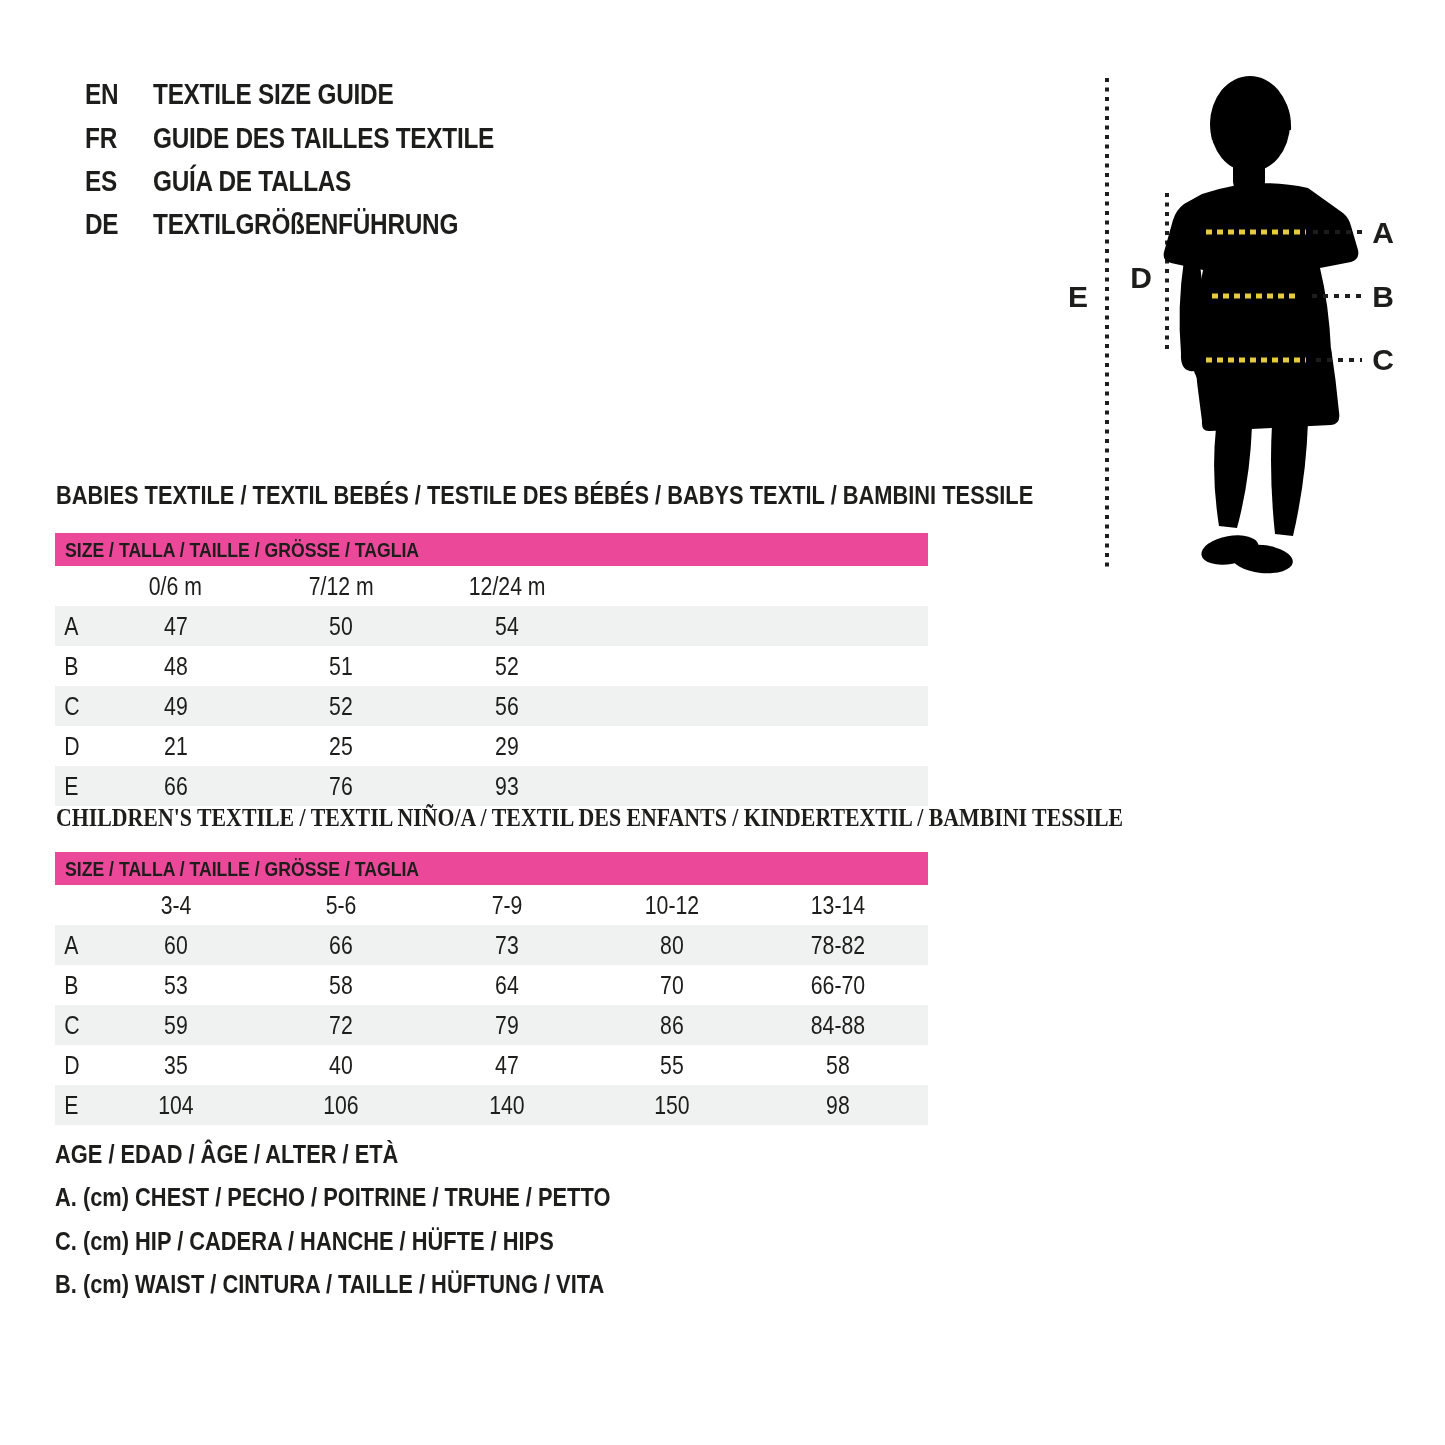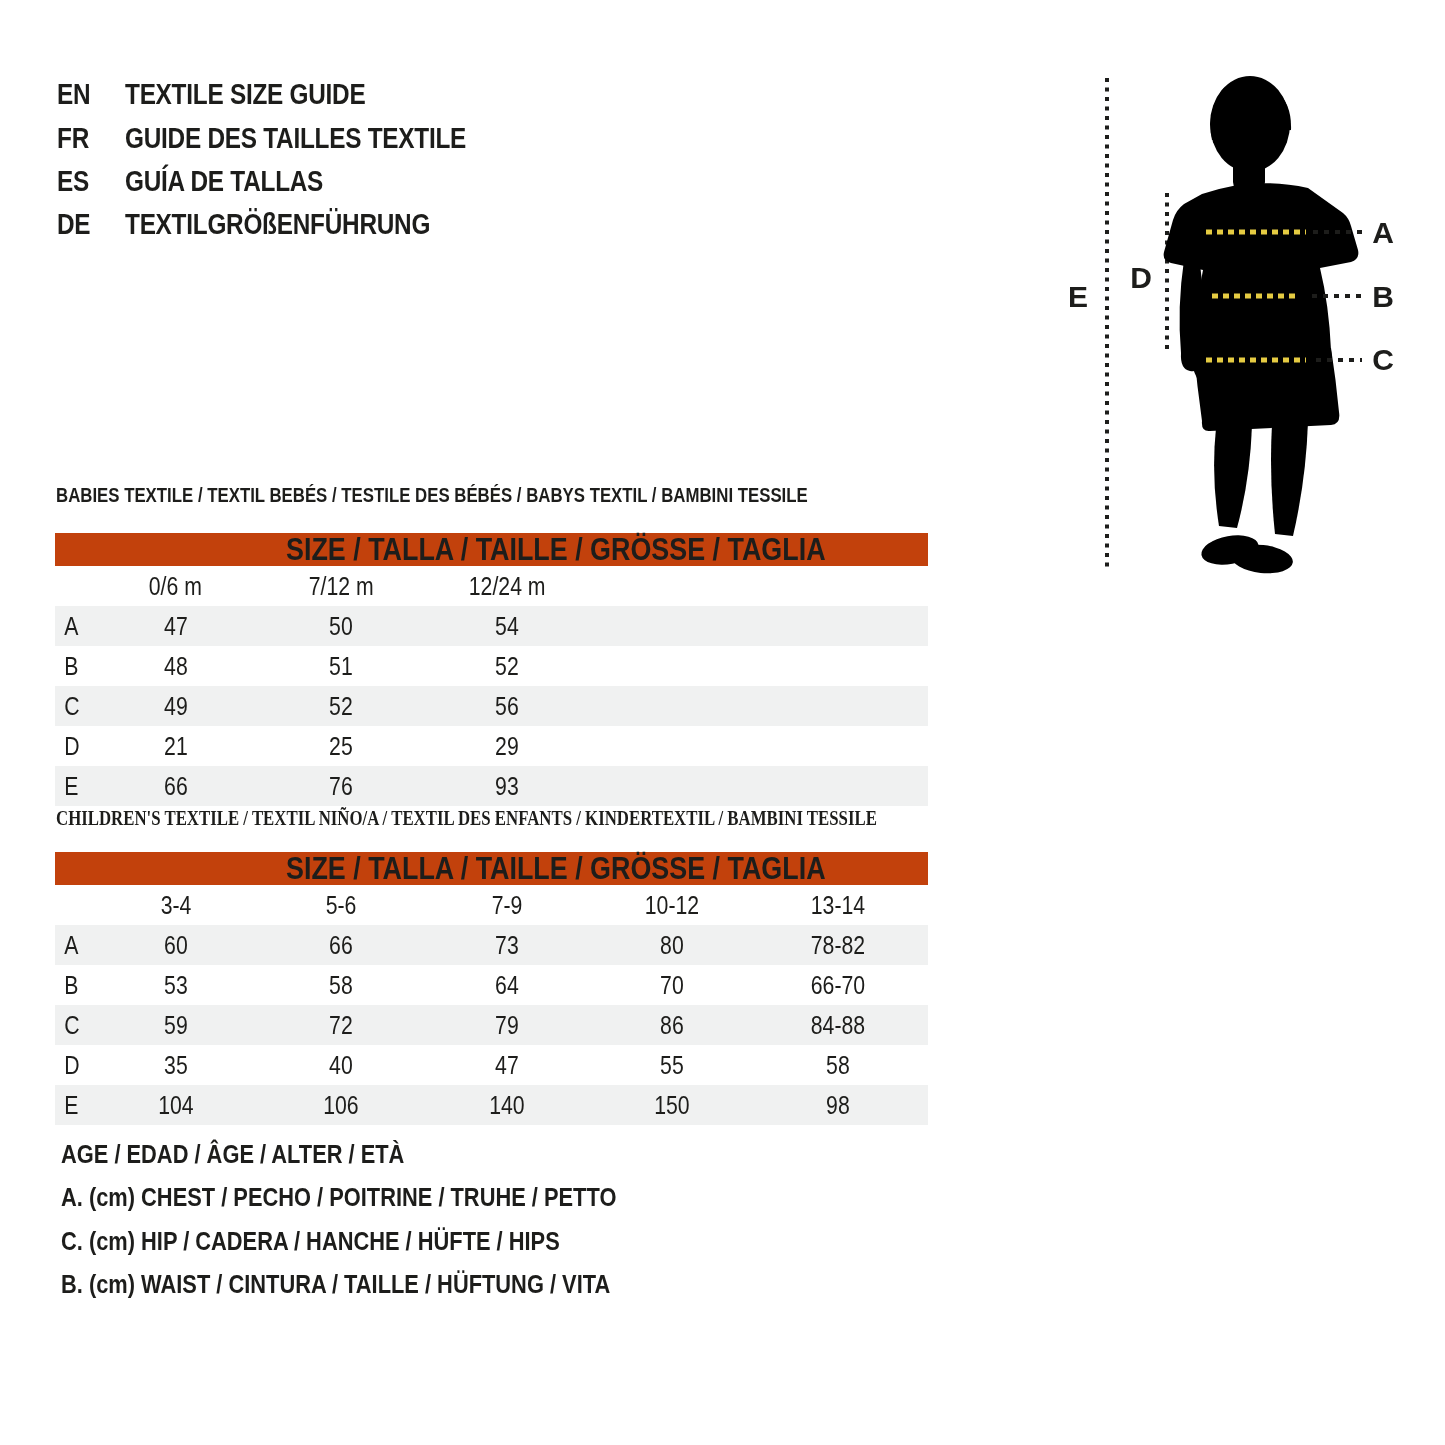--- a/index.html
+++ b/index.html
@@ -12,49 +12,49 @@
     overflow: hidden;
   }
   .page { position: relative; width: 1445px; height: 1445px; background: #ffffff; }
 
   
   .cond  { display: inline-block; transform: scaleX(0.84); transform-origin: 0 50%; white-space: nowrap; }
   .condc { display: inline-block; transform: scaleX(0.85); transform-origin: 50% 50%; white-space: nowrap; }
 
   
   .lang-block { position: absolute; left: 57px; top: 73px; }
-  .lang-row { height: 43.4px; display: flex; align-items: center; font-size: 29px; font-weight: 700; letter-spacing: -0.3px; }
+  .lang-row { height: 43.4px; display: flex; align-items: center; font-size: 29px; font-weight: 700; letter-spacing: -0.3px; margin-left: 28px; }
   .lang-code { width: 68px; flex: 0 0 68px; }
 
   
   .figure { position: absolute; left: 1040px; top: 60px; width: 400px; height: 540px; }
   .figure svg { display: block; }
   .fig-label { font-size: 30px; font-weight: 700; fill: #1d1d1b; }
 
   
-  .section-title { position: absolute; left: 56px; font-size: 20px; font-weight: 700; line-height: 28px; }
+  .section-title { position: absolute; left: 56px; font-size: 26px; font-weight: 700; line-height: 28px; }
   .babies-title   { top: 481px; }
   .children-title { top: 804px; font-family: Liberation Serif, serif; }
 
   
   .sg-table { position: absolute; left: 55px; width: 873px; }
   .babies-table   { top: 533px; }
   .children-table { top: 852px; }
   .size-bar {
-    height: 33px; background: #c2410c;
+    height: 33px; background: #ec4899;
     display: flex; align-items: center;
-    padding-left: 10px; font-size: 32px; font-weight: 700; justify-content: flex-end;
+    padding-left: 10px; font-size: 21px; font-weight: 700;
   }
   .trow { height: 40px; display: flex; align-items: center; font-size: 25px; font-weight: 400; }
   .trow.stripe { background: #f0f1f1; }
   .rowlabel { width: 38px; flex: 0 0 38px; padding-left: 8px; }
   .cell { width: 165.5px; flex: 0 0 165.5px; text-align: center; }
 
   
-  .legend { position: absolute; left: 61px; top: 1133px; }
+  .legend { position: absolute; left: 55px; top: 1133px; }
   .legend-line { height: 43.3px; display: flex; align-items: center; font-size: 26px; font-weight: 700; }
 </style>
 </head>
 <body>
 
 <div class="page">
 
   <div class="lang-block">
     <div class="lang-row">
       <span class="lang-code"><span class="cond">EN</span></span>

